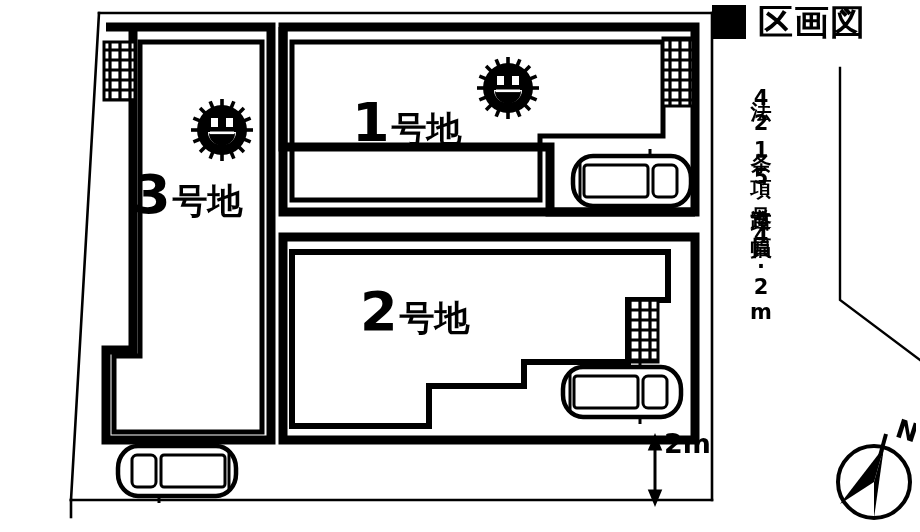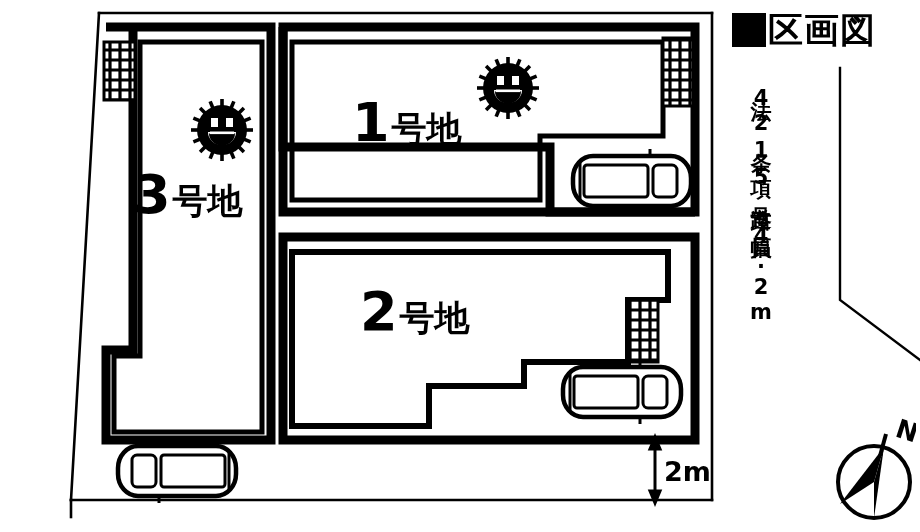--- a/index.html
+++ b/index.html
@@ -23,27 +23,26 @@
     position: absolute;
     left: 0;
     top: 0;
     width: 920px;
     height: 532px;
     display: block;
   }
   
   .title-row {
     position: absolute;
-    left: 732px;
+    left: 712px;
     top: 4px;
     display: flex;
     align-items: center;
-    gap: 2px;
+    gap: 12px;
     z-index: 8;
-    margin-top: 8px;
   }
   .title-square {
     width: 34px;
     height: 34px;
     background: #000000;
     display: block;
   }
   .title-text {
     font-family: "DejaVu Sans", "Liberation Sans", sans-serif;
     font-size: 35px;
@@ -98,21 +97,21 @@
   
   .dim-text {
     position: absolute;
     z-index: 8;
     font-family: "DejaVu Sans", "Liberation Sans", sans-serif;
     font-size: 27px;
     font-weight: 700;
     color: #000000;
     white-space: nowrap;
   }
-  #dim-2m { left: 664px; top: 456px; }
+  #dim-2m { left: 664px; top: 428px; }
   
   #compass {
     position: absolute;
     left: 832px;
     top: 410px;
     width: 84px;
     height: 118px;
     z-index: 8;
   }
 </style>

